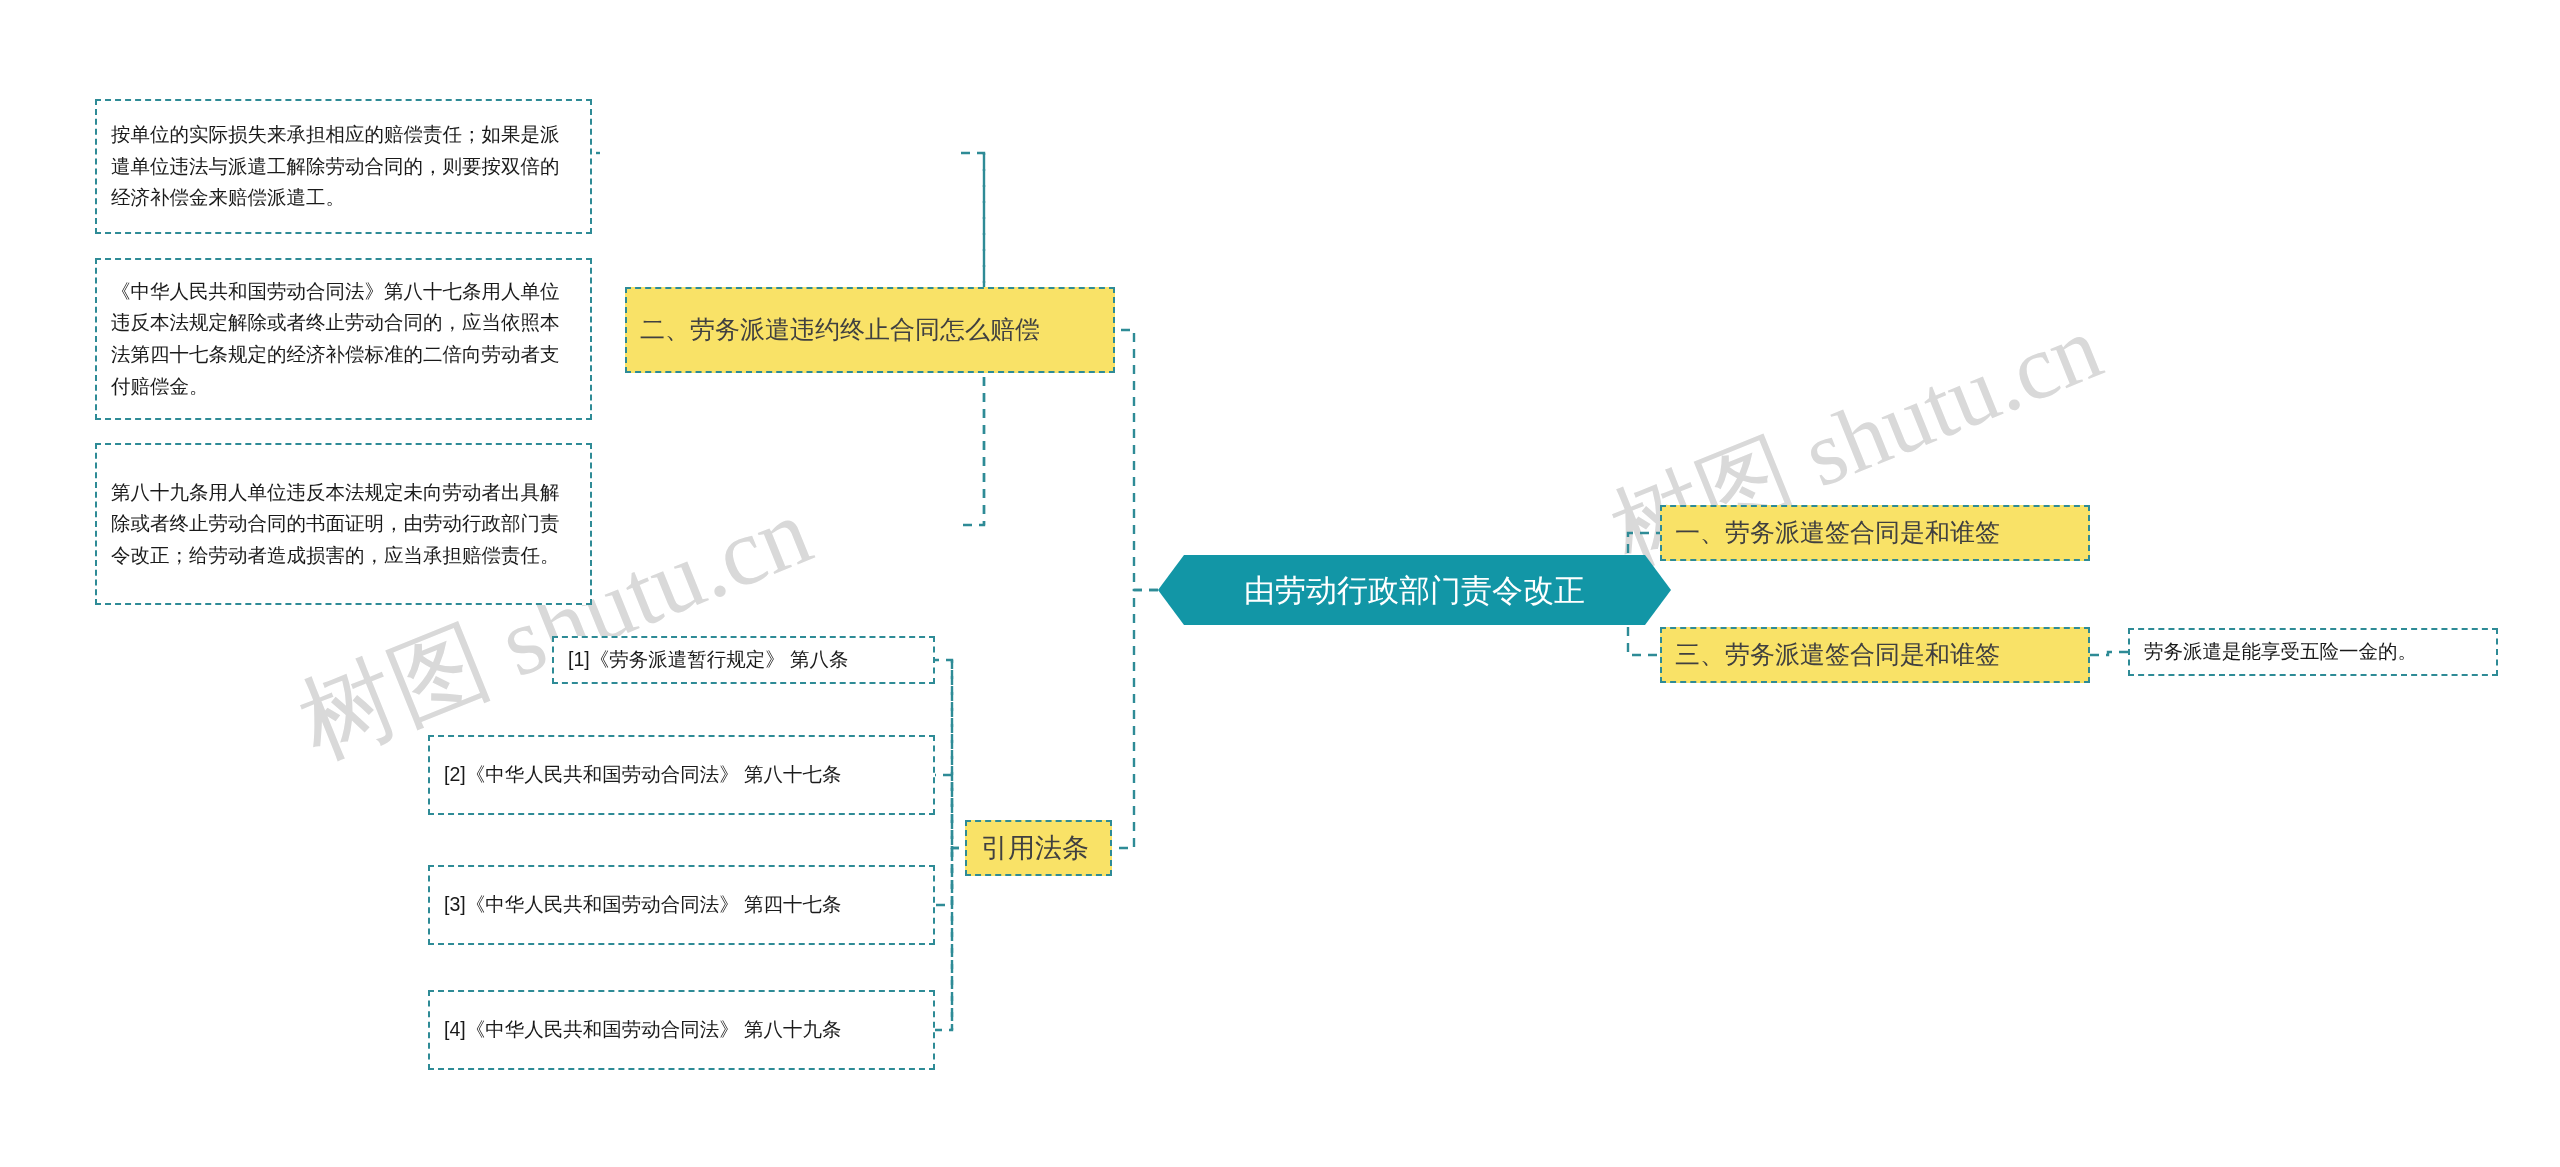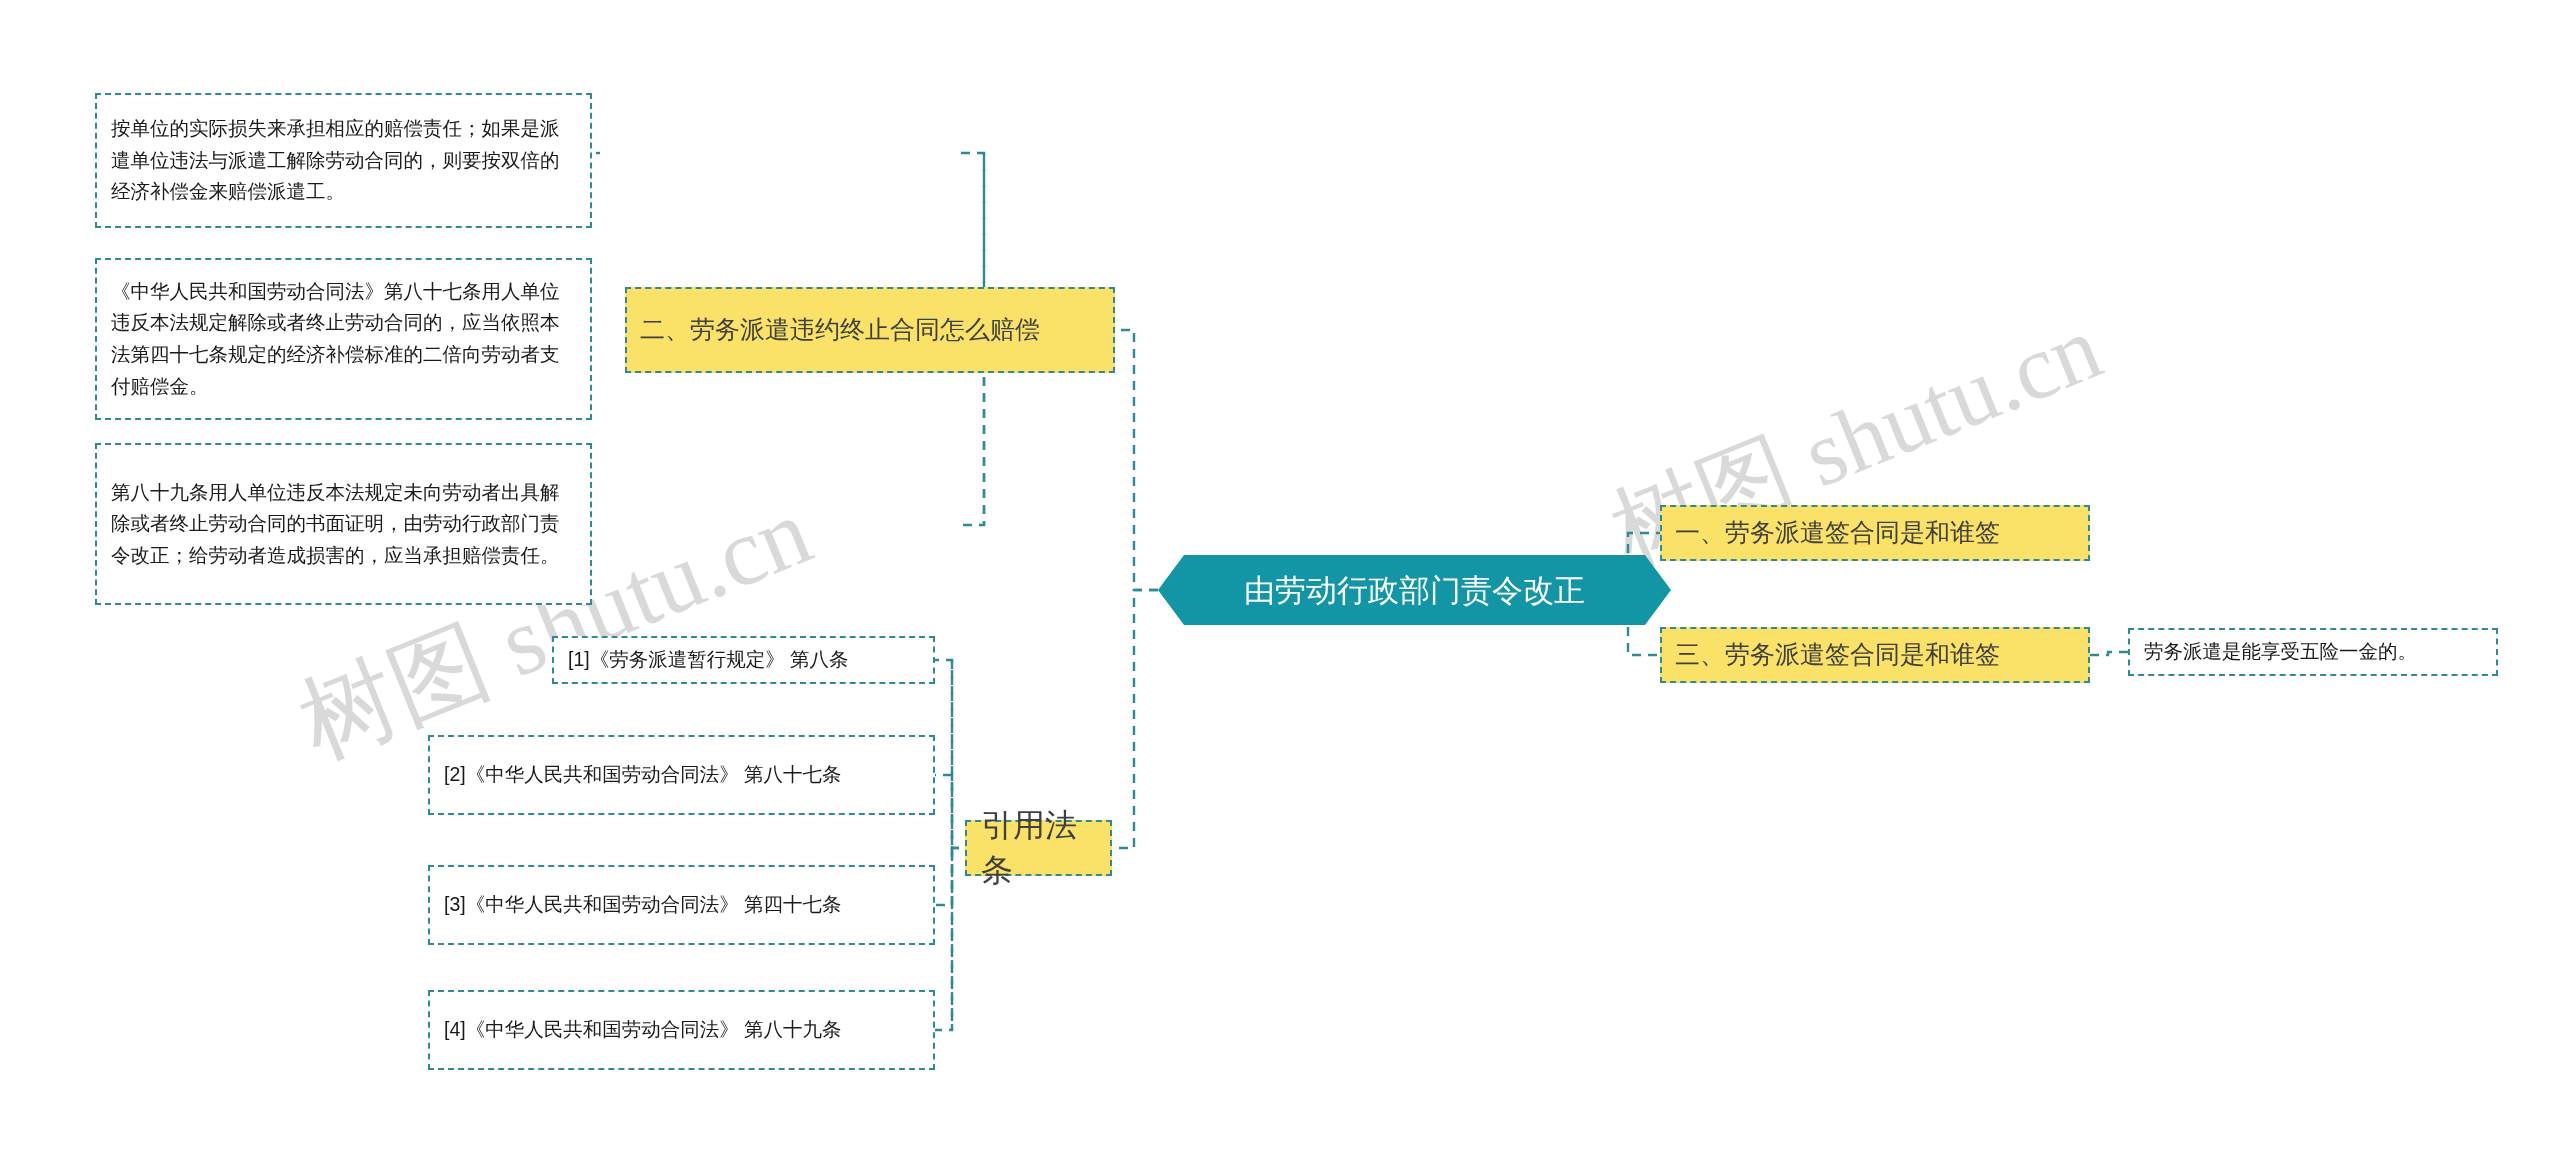--- a/index.html
+++ b/index.html
@@ -78,21 +78,21 @@
   
   .topic {
     background: #f9e267;
     border: 2px dashed #2e8b96;
     color: #404040;
     font-size: 25px;
     line-height: 1.42;
     padding: 8px 13px;
   }
   .topic.small {
-    font-size: 32px;
+    font-size: 27px;
     padding: 8px 14px;
   }
 
   
   .center-node {
     position: absolute;
     z-index: 3;
     background: #1296a6;
     color: #ffffff;
     font-size: 31px;
@@ -153,21 +153,21 @@
   </div>
 
   <div class="node leaf" style="left:2128px; top:628px; width:370px; height:48px;">
     <span class="txt">劳务派遣是能享受五险一金的。</span>
   </div>
 
   <div class="node topic" style="left:625px; top:287px; width:490px; height:86px;">
     <span class="txt">二、劳务派遣违约终止合同怎么赔偿</span>
   </div>
 
-  <div class="node leaf" style="left:95px; top:93px; width:497px; height:135px;font-family:Liberation Serif, serif;">
+  <div class="node leaf" style="left:95px; top:99px; width:497px; height:135px;font-family:Liberation Serif, serif;">
     <span class="txt">按单位的实际损失来承担相应的赔偿责任；如果是派遣单位违法与派遣工解除劳动合同的，则要按双倍的经济补偿金来赔偿派遣工。</span>
   </div>
 
   <div class="node leaf" style="left:95px; top:258px; width:497px; height:162px;">
     <span class="txt">《中华人民共和国劳动合同法》第八十七条用人单位违反本法规定解除或者终止劳动合同的，应当依照本法第四十七条规定的经济补偿标准的二倍向劳动者支付赔偿金。</span>
   </div>
 
   <div class="node leaf" style="left:95px; top:443px; width:497px; height:162px;">
     <span class="txt">第八十九条用人单位违反本法规定未向劳动者出具解除或者终止劳动合同的书面证明，由劳动行政部门责令改正；给劳动者造成损害的，应当承担赔偿责任。</span>
   </div>

